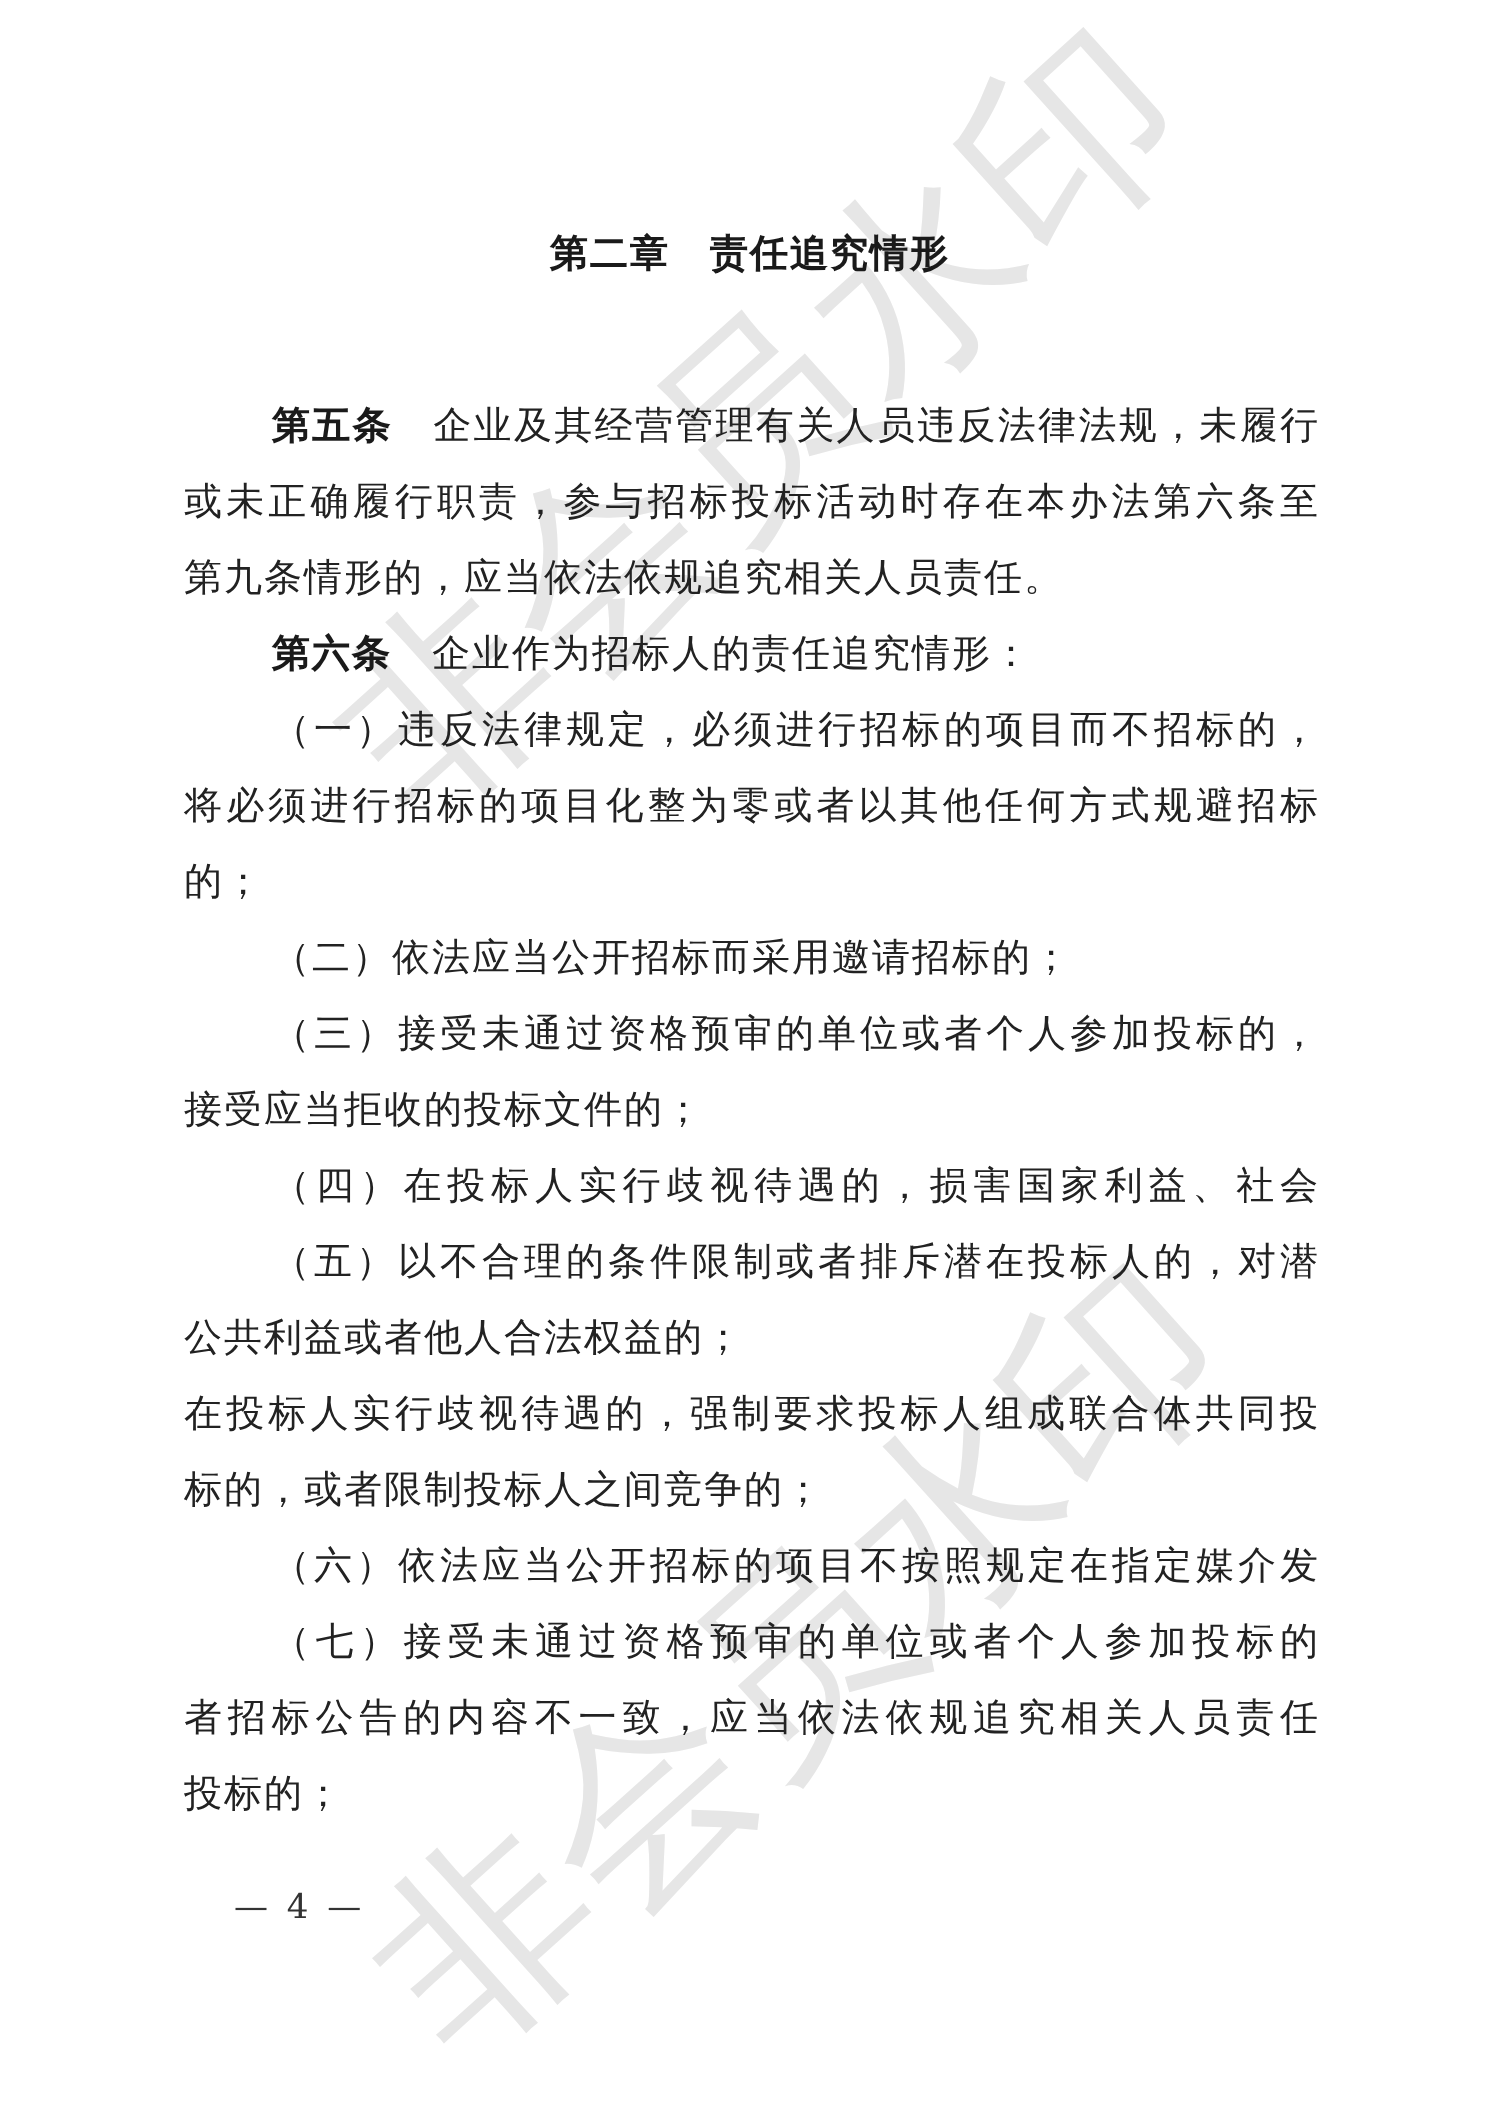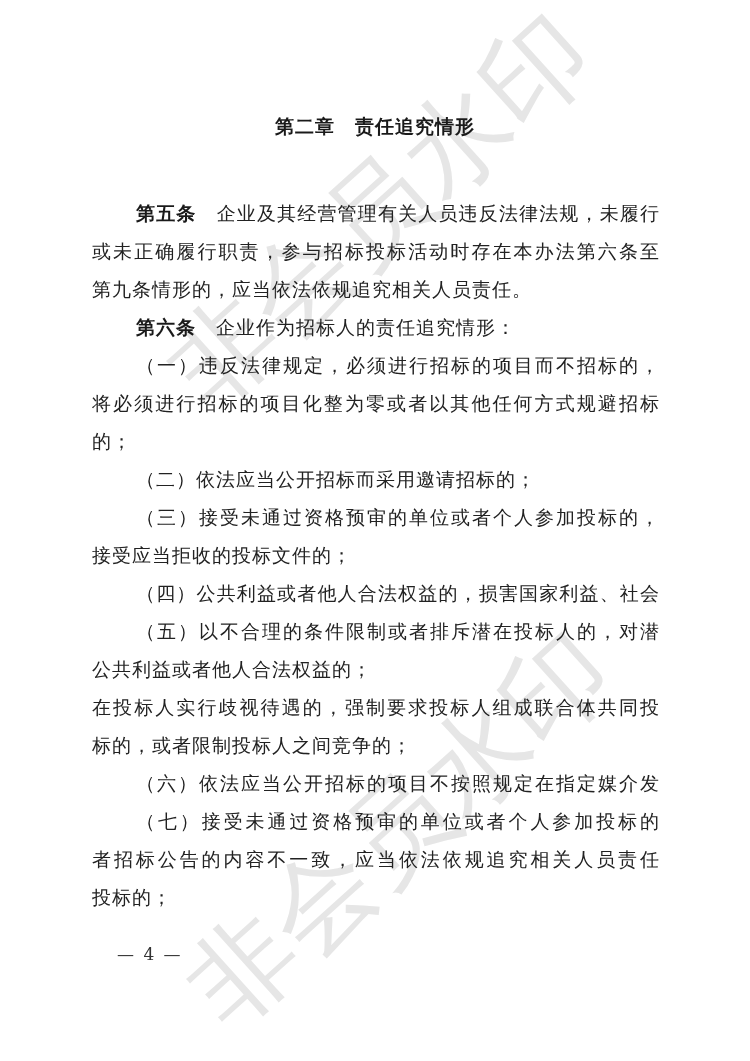--- a/index.html
+++ b/index.html
@@ -95,21 +95,21 @@
       <div class="line indent fill"><span class="b">第五条</span><span>　企业及其经营管理有关人员违反法律法规，未履行</span></div>
       <div class="line fill"><span>或未正确履行职责，参与招标投标活动时存在本办法第六条至</span></div>
       <div class="line"><span>第九条情形的，应当依法依规追究相关人员责任。</span></div>
       <div class="line indent"><span class="b">第六条</span><span>　企业作为招标人的责任追究情形：</span></div>
       <div class="line indent fill"><span>（一）违反法律规定，必须进行招标的项目而不招标的，</span></div>
       <div class="line fill"><span>将必须进行招标的项目化整为零或者以其他任何方式规避招标</span></div>
       <div class="line"><span>的；</span></div>
       <div class="line indent"><span>（二）依法应当公开招标而采用邀请招标的；</span></div>
       <div class="line indent fill"><span>（三）接受未通过资格预审的单位或者个人参加投标的，</span></div>
       <div class="line"><span>接受应当拒收的投标文件的；</span></div>
-      <div class="line indent fill"><span>（四）公共利益或者他人合法权益的，损害国家利益、社会</span></div>
+      <div class="line indent fill"><span>（四）在投标人实行歧视待遇的，损害国家利益、社会</span></div>
       <div class="line indent fill"><span>（五）以不合理的条件限制或者排斥潜在投标人的，对潜</span></div>
       <div class="line"><span>公共利益或者他人合法权益的；</span></div>
       <div class="line fill"><span>在投标人实行歧视待遇的，强制要求投标人组成联合体共同投</span></div>
       <div class="line"><span>标的，或者限制投标人之间竞争的；</span></div>
       <div class="line indent fill"><span>（六）依法应当公开招标的项目不按照规定在指定媒介发</span></div>
       <div class="line indent fill"><span>（七）接受未通过资格预审的单位或者个人参加投标的</span></div>
       <div class="line fill"><span>者招标公告的内容不一致，应当依法依规追究相关人员责任</span></div>
       <div class="line"><span>投标的；</span></div>
     </div>
 

